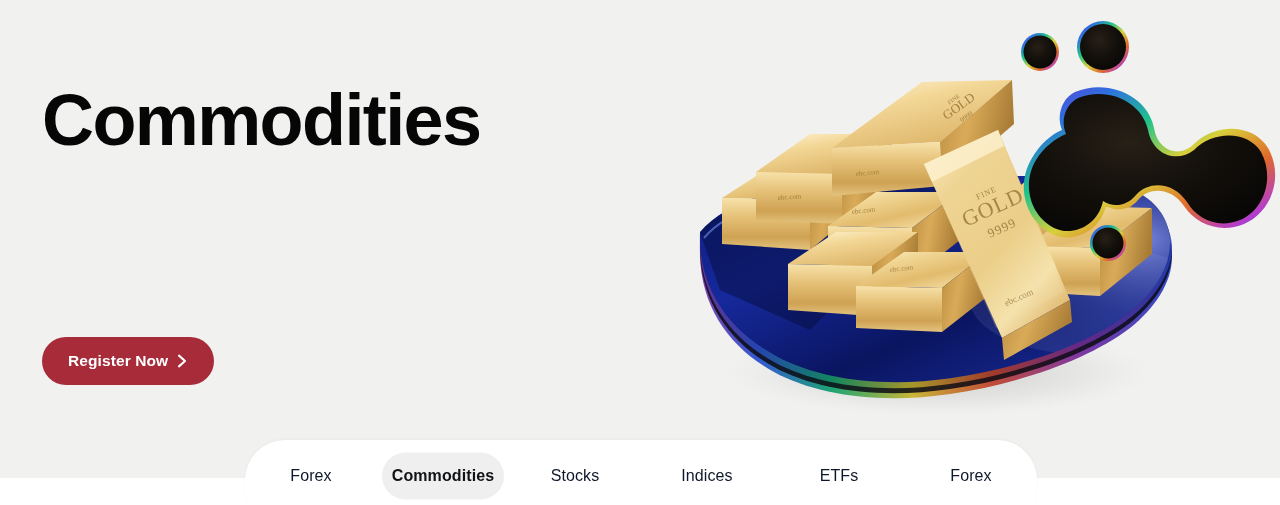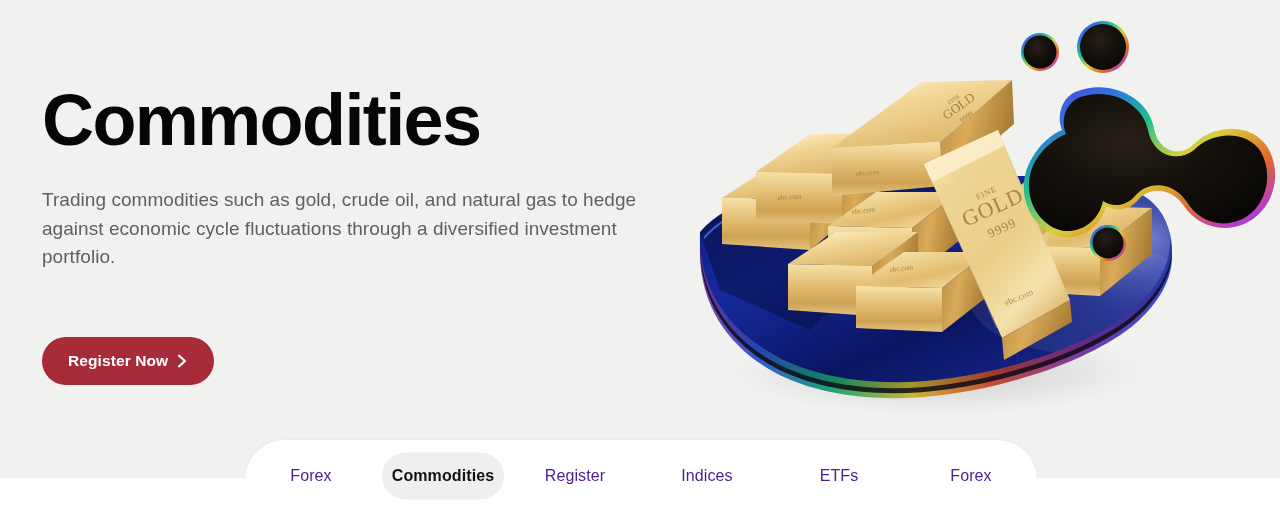--- a/index.html
+++ b/index.html
@@ -61,21 +61,21 @@
     position:absolute; left:0; top:0; width:100%; height:72px;
     display:flex; align-items:center;
   }
   .tab {
     flex:1 1 0; height:100%;
     display:flex; align-items:center; justify-content:center;
     cursor:pointer; position:relative;
   }
   .tab .lbl {
     position:relative; z-index:2;
-    font-size:16px; color:#4c1d95; font-weight:400;
+    font-size:16px; color:#0f172a; font-weight:400;
     letter-spacing:0.1px; white-space:nowrap;
   }
   .tab.active .pill {
     position:absolute; left:50%; top:50%;
     transform:translate(-50%,-50%);
     width:122px; height:47px;
     background:#efefef; border-radius:24px; z-index:1;
   }
   .tab.active .lbl { color:#111215; font-weight:700; }
 </style>
@@ -313,21 +313,20 @@
         <g>
           <circle cx="448" cy="243" r="18" fill="url(#oilRim)"></circle>
           <circle cx="448" cy="243" r="15.5" fill="url(#oilFill)"></circle>
         </g>
       </g>
     </svg>
   </div>
 
   <div class="copy">
     <h1 class="headline">Commodities</h1>
-    <p class="subcopy">Trading commodities such as gold, crude oil, and natural gas to hedge against economic cycle fluctuations through a diversified investment portfolio.</p>
   </div>
 
   <button class="cta">
     <span class="lbl">Register Now</span>
     <span class="chev">
       <svg viewBox="0 0 11 14" xmlns="http://www.w3.org/2000/svg">
         <path d="M2 1.6 L8 7 L2 12.4" fill="none" stroke="#ffffff" stroke-width="2.1" stroke-linecap="round" stroke-linejoin="round"></path>
       </svg>
     </span>
   </button>
@@ -335,21 +334,21 @@
   <div class="tabcard">
     <div class="tabrow" id="tabrow">
         <div class="tab">
           <span class="lbl">Forex</span>
         </div>
         <div class="tab active">
           <span class="pill"></span>
           <span class="lbl">Commodities</span>
         </div>
         <div class="tab">
-          <span class="lbl">Register</span>
+          <span class="lbl">Stocks</span>
         </div>
         <div class="tab">
           <span class="lbl">Indices</span>
         </div>
         <div class="tab">
           <span class="lbl">ETFs</span>
         </div>
         <div class="tab">
           <span class="lbl">Forex</span>
         </div>

